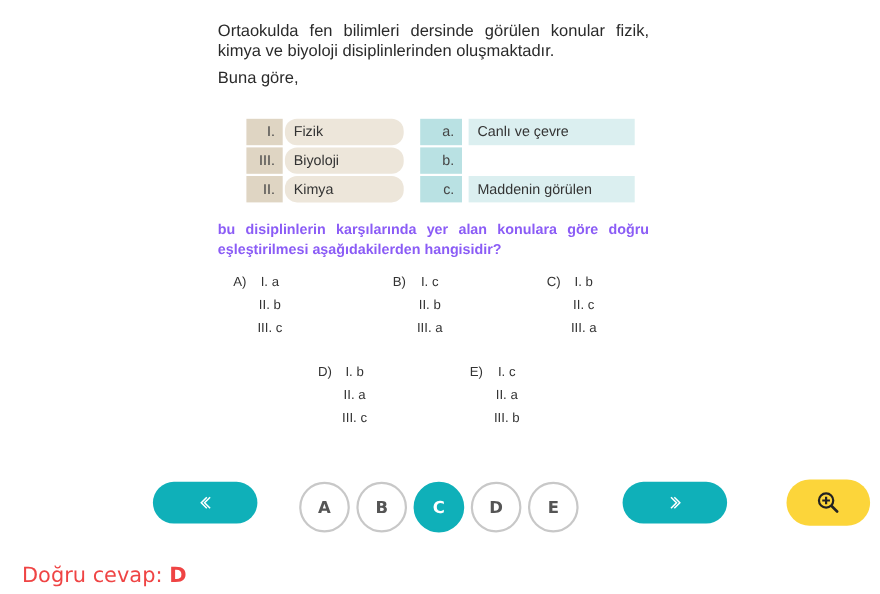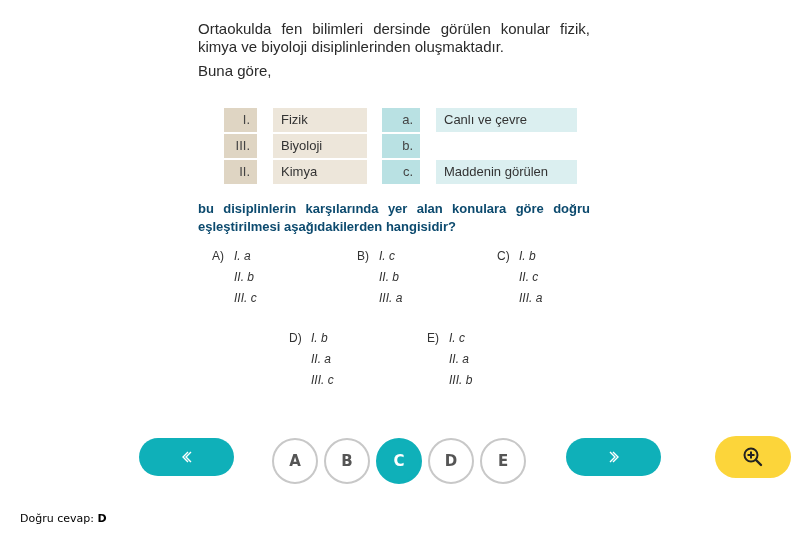--- a/index.html
+++ b/index.html
@@ -12,50 +12,50 @@
     }
     .intro { line-height: 18px; text-align: justify; text-align-last: left; }
     .lead { font-weight: normal; margin-top: 6px; line-height: 18px; }
 
     .tables { position: absolute; left: 224px; top: 108px; width: 355px; height: 76px; }
     .tbl { position: absolute; top: 0; }
     .tbl.left { left: 0; width: 143px; }
     .tbl.right { left: 158px; width: 195px; }
     .trow { display: flex; height: 24px; margin-bottom: 2px; font-size: 13px; line-height: 24px; }
     .tbl.left .key { width: 33px; background: #dfd5c3; text-align: right; padding-right: 7px; color: #444; }
-    .tbl.left .val { flex: 1; background: #ede6da; padding-left: 8px; margin-left: 16px; color: #333; }
+    .tbl.left .val { flex: 1; background: #ede6da; padding-left: 8px; margin-left: 2px; color: #333; border-radius: 11px; }
     .tbl.right .key { width: 38px; background: #b9e1e3; text-align: right; padding-right: 7px; color: #444; }
-    .tbl.right .val { flex: 1; background: #dbeff0; padding-left: 8px; margin-left: 16px; color: #333; }
+    .tbl.right .val { flex: 1; background: #dbeff0; padding-left: 8px; margin-left: 6px; color: #333; }
 
     .prompt {
       position: absolute; left: 198px; top: 200px; width: 392px;
-      font-size: 13px; font-weight: bold; line-height: 18px; color: #0c4a6e;
+      font-size: 13px; font-weight: bold; line-height: 18px; color: #8b5cf6;
       text-align: justify; text-align-last: left;
     }
 
     .opt { position: absolute; font-size: 12px; color: #333; line-height: 21px; }
     .opt .grid { display: grid; grid-template-columns: 22px auto; }
-    .opt .match { text-align: left; font-style: italic; }
+    .opt .match { text-align: center; }
     .pill {
       position: absolute; height: 38px; border-radius: 19px; border: none;
       display: flex; align-items: center; justify-content: center; cursor: pointer;
     }
     .pill.teal { background: #0fb0b9; width: 95px; }
     .pill.yellow { background: #fcd53a; width: 76px; }
     .choice {
       position: absolute; top: 438px; width: 46px; height: 46px; border-radius: 50%;
       border: 2px solid #c8c8c8; background: #fff; display: flex; align-items: center;
       justify-content: center; font-family: "DejaVu Sans", sans-serif; font-size: 15px;
       font-weight: bold; color: #555;
     }
     .choice.selected { background: #0fb0b9; border-color: #0fb0b9; color: #fff; }
 
     .answer {
       position: absolute; left: 20px; top: 512px; font-family: "DejaVu Sans", sans-serif;
-      font-size: 11px; color: #000000; text-align: center;
+      font-size: 19px; color: #ef4444; text-align: center;
     }
     .answer b { font-weight: bold; }
   </style>
 </head>
 <body>
 
 <div class="question">
   <p class="intro">Ortaokulda fen bilimleri dersinde görülen konular fizik, kimya ve biyoloji disiplinlerinden oluşmaktadır.</p>
   <p class="lead">Buna göre,</p>
 </div>

